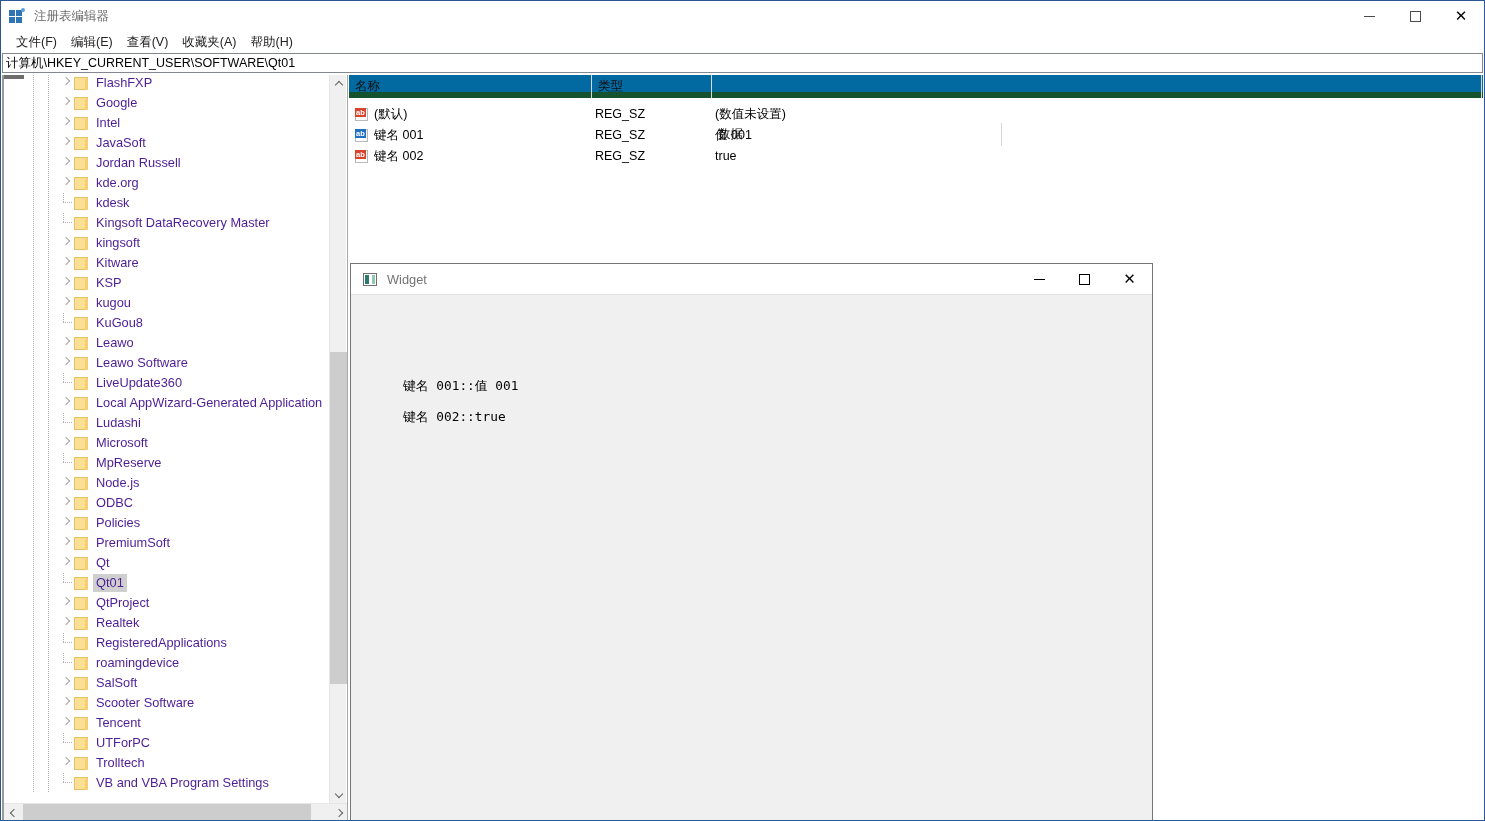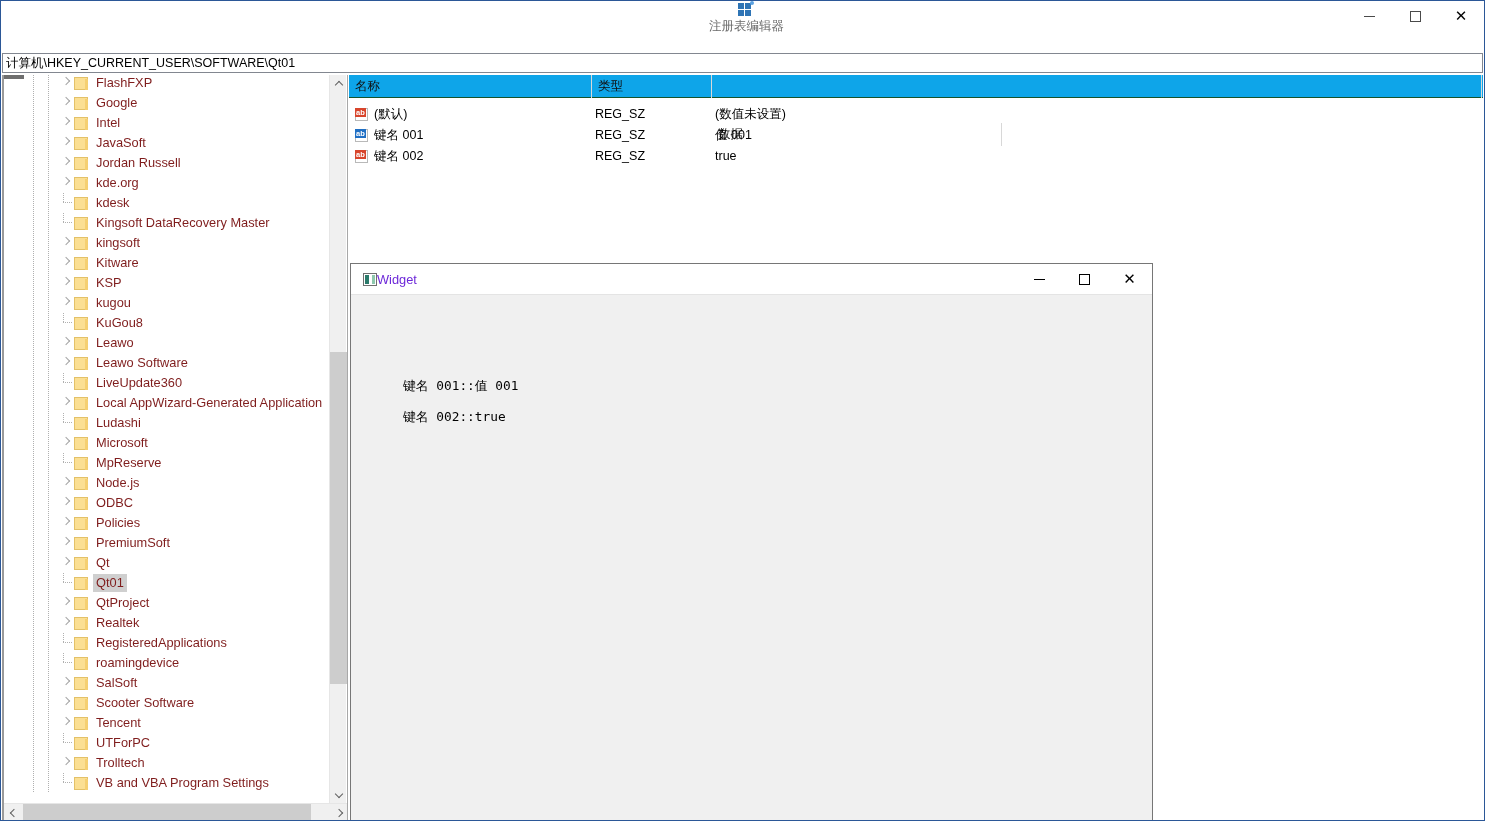--- a/index.html
+++ b/index.html
@@ -17,21 +17,21 @@
     border: 1px solid #2b5797;
     border-top-color: #2b5797;
     overflow: hidden;
   }
 
   
   .titlebar {
     position: absolute; left: 0; top: 0;
     width: 1483px; height: 30px;
     background: #ffffff;
-    display: flex; align-items: center; flex-direction: column;
+    display: flex; align-items: center;
   }
   .title-icon {
     margin-left: 8px; width: 17px; height: 17px;
     position: relative; flex: 0 0 auto;
   }
   .title-icon .sq {
     position: absolute; background: #2e74b5;
   }
   .title-text {
     margin-left: 8px;
@@ -147,21 +147,21 @@
   .folder .fb {
     position: absolute; left: 0; top: 0; width: 14px; height: 13px;
     background: #fbdf93; border: 1px solid #e3c169;
   }
   .folder .ff {
     position: absolute; right: 0; top: 2px; width: 3px; height: 11px;
     background: #f5cf72;
   }
   .tree-label {
     position: absolute; left: 89px; top: 1px;
-    font-size: 12.8px; color: #7f1d1d;
+    font-size: 12.8px; color: #4c1d95;
     line-height: 18px;
     padding: 0 3px;
     white-space: nowrap;
   }
   .tree-row.selected .tree-label {
     background: #cfcfcf;
   }
 
   
   .vscroll {
@@ -217,22 +217,22 @@
 
   
   .list-pane {
     position: absolute; left: 347px; top: 0;
     width: 1134px; height: 745px;
     background: #ffffff;
   }
   .list-header {
     position: relative;
     height: 23px;
-    background: #0ea5e9;
-    border-bottom: 1px solid #14532d;
+    background: #0369a1;
+    border-bottom: 6px solid #14532d;
     display: flex;
   }
   .col-head {
     position: relative;
     font-size: 12.5px; color: #111;
     padding: 3px 0 0 6px;
     height: 23px;
     border-right: 1px solid #d8d8d8;
     white-space: nowrap;
   }
@@ -294,21 +294,22 @@
     margin-left: 12px;
     width: 14px; height: 13px;
     position: relative; flex: 0 0 auto;
     border: 1px solid #6f6f6f;
     background: #ffffff;
   }
   .widget-icon .i1 { position: absolute; left: 1px; top: 1px; width: 4px; height: 9px; background: #2b7a6b; }
   .widget-icon .i2 { position: absolute; left: 6px; top: 1px; width: 2px; height: 9px; background: #ffffff; }
   .widget-icon .i3 { position: absolute; left: 8px; top: 1px; width: 3px; height: 9px; background: #8fc9ae; }
   .widget-title-text {
-    font-size: 12.8px; color: #6d28d9;
+    margin-left: 10px;
+    font-size: 12.8px; color: #737373;
     white-space: nowrap;
   }
   .widget-controls {
     position: absolute; right: 0; top: 0;
     height: 31px; display: flex;
   }
   .wg-btn {
     width: 45px; height: 31px;
     display: flex; align-items: center; justify-content: center;
   }
@@ -351,20 +352,27 @@
         </div>
       <div class="win-btn">
           <span class="glyph-max"></span>
         </div>
       <div class="win-btn close">
           <span class="glyph-close2 glyph-close">✕</span>
         </div>
     </div>
   </div>
 
+  <div class="menubar">
+    <div class="menu-item">文件(F)</div>
+    <div class="menu-item">编辑(E)</div>
+    <div class="menu-item">查看(V)</div>
+    <div class="menu-item">收藏夹(A)</div>
+    <div class="menu-item">帮助(H)</div>
+  </div>
 
   <div class="addressbar">
     <span class="address-text">计算机\HKEY_CURRENT_USER\SOFTWARE\Qt01</span>
   </div>
 
   <div class="content">
 
     <div class="tree-pane">
       <div class="tree-topstub"></div>
       <div class="tree-scroll">

